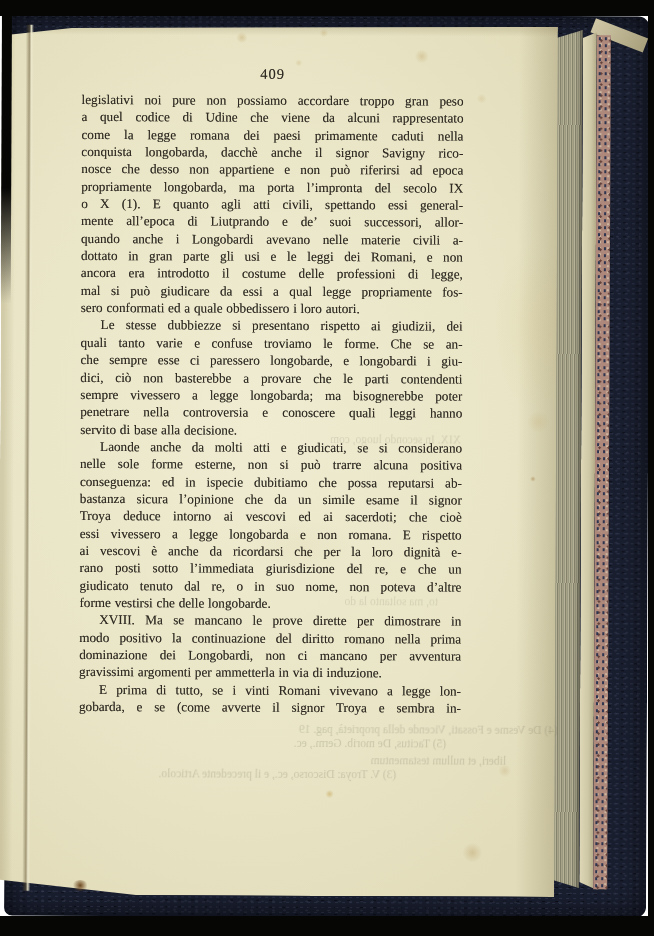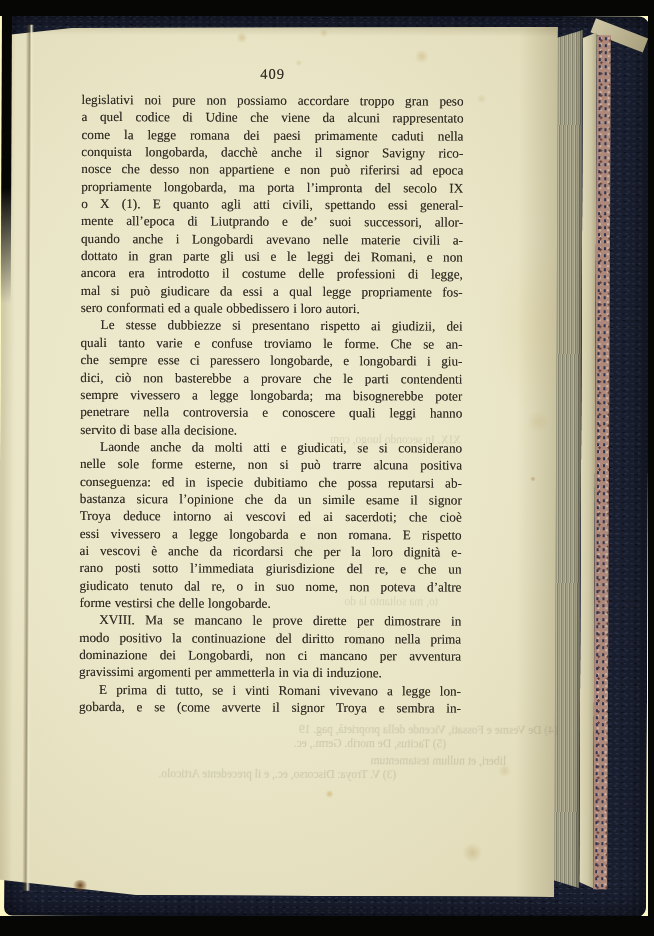--- a/index.html
+++ b/index.html
@@ -1,16 +1,16 @@
 <!DOCTYPE html>
 <html><head>
 <meta charset="utf-8">
 <style>
   html,body{margin:0;padding:0;background:#070706;}
-  .scene{position:relative;width:654px;height:936px;overflow:hidden;background:#fef9c3;
+  .scene{position:relative;width:654px;height:936px;overflow:hidden;background:#ffffff;
          font-family:"Liberation Serif", serif;}
   .book{position:absolute;inset:0;transform:rotate(0.25deg);transform-origin:50% 50%;}
 
   
   .cover{position:absolute;left:6px;top:15px;width:642px;height:902px;border-radius:9px 12px 12px 8px;
          background-color:#1a1f30;
          background-image:
            radial-gradient(rgba(95,105,140,.28) 1px, transparent 1.4px),
            radial-gradient(rgba(130,140,170,.16) 1px, transparent 1.4px),
            radial-gradient(rgba(0,0,0,.5) 1px, transparent 1.6px);

